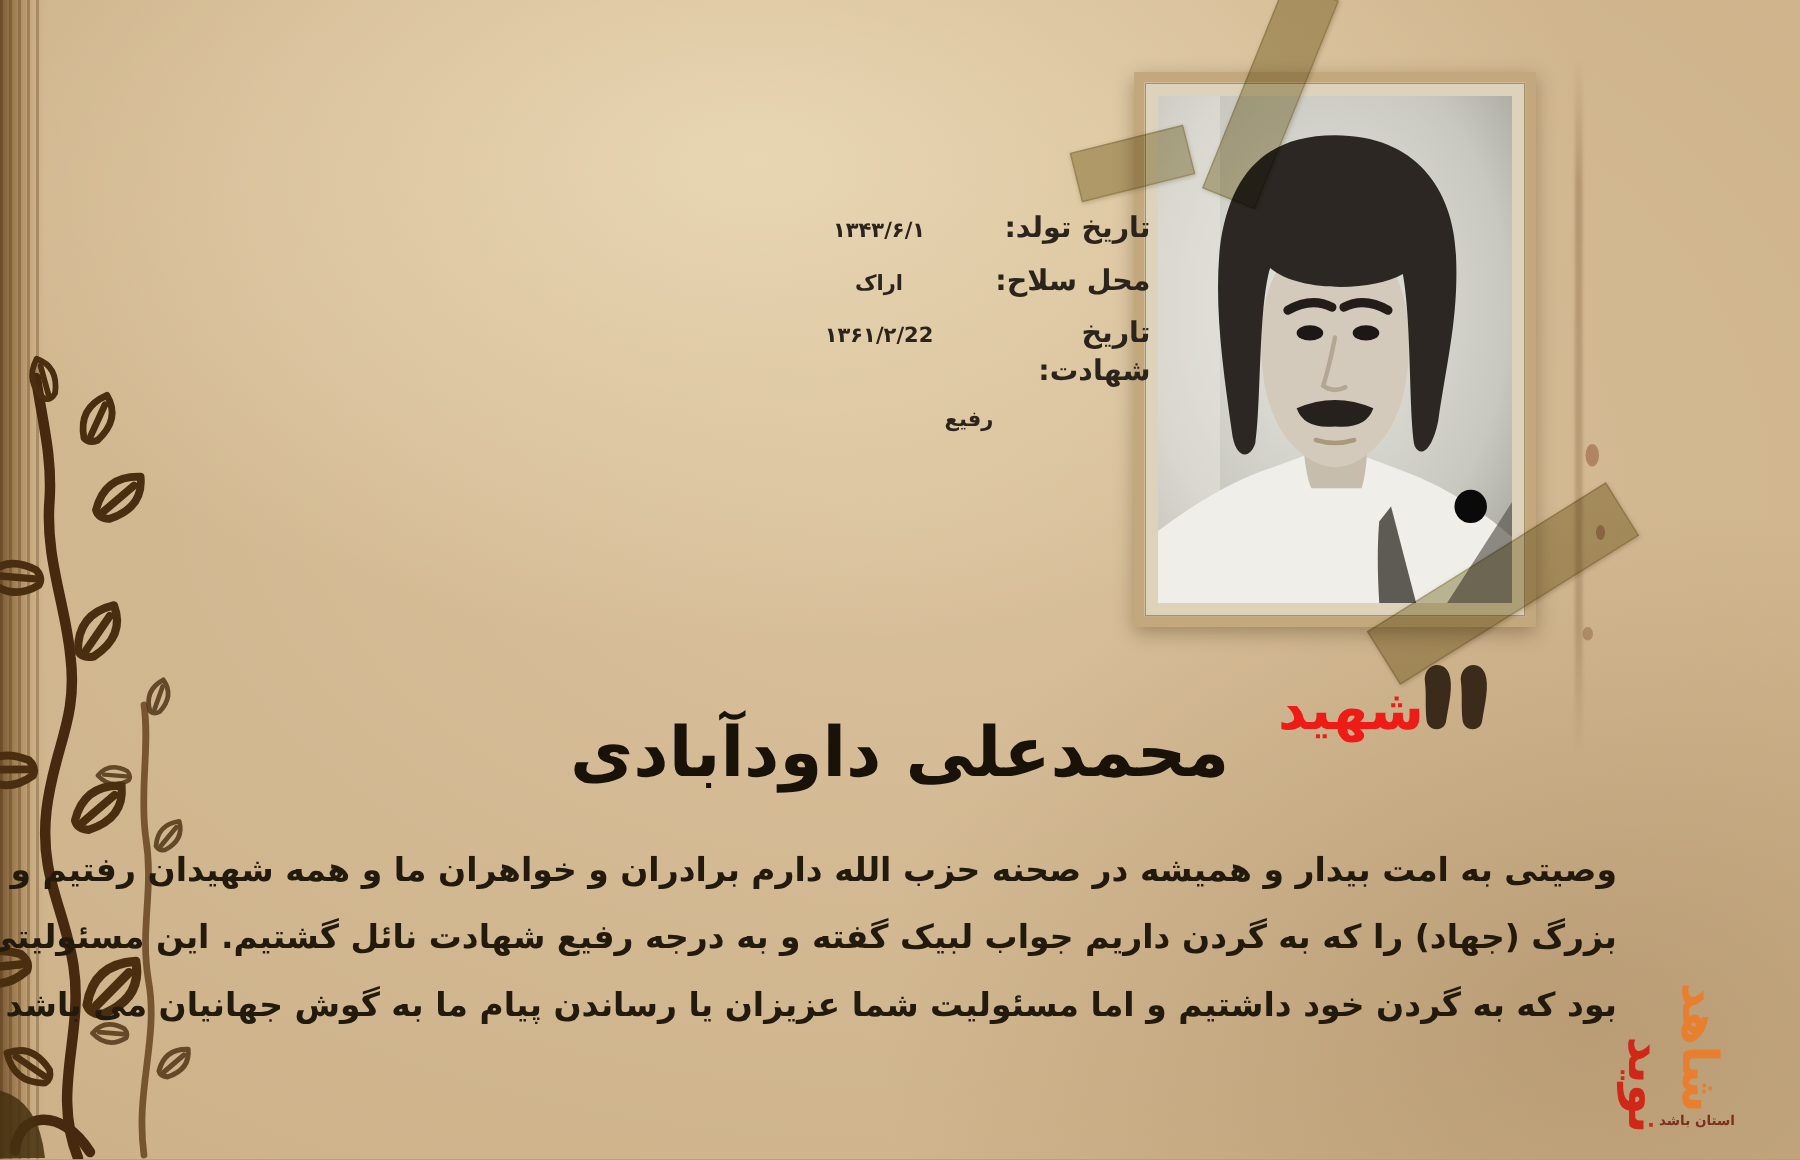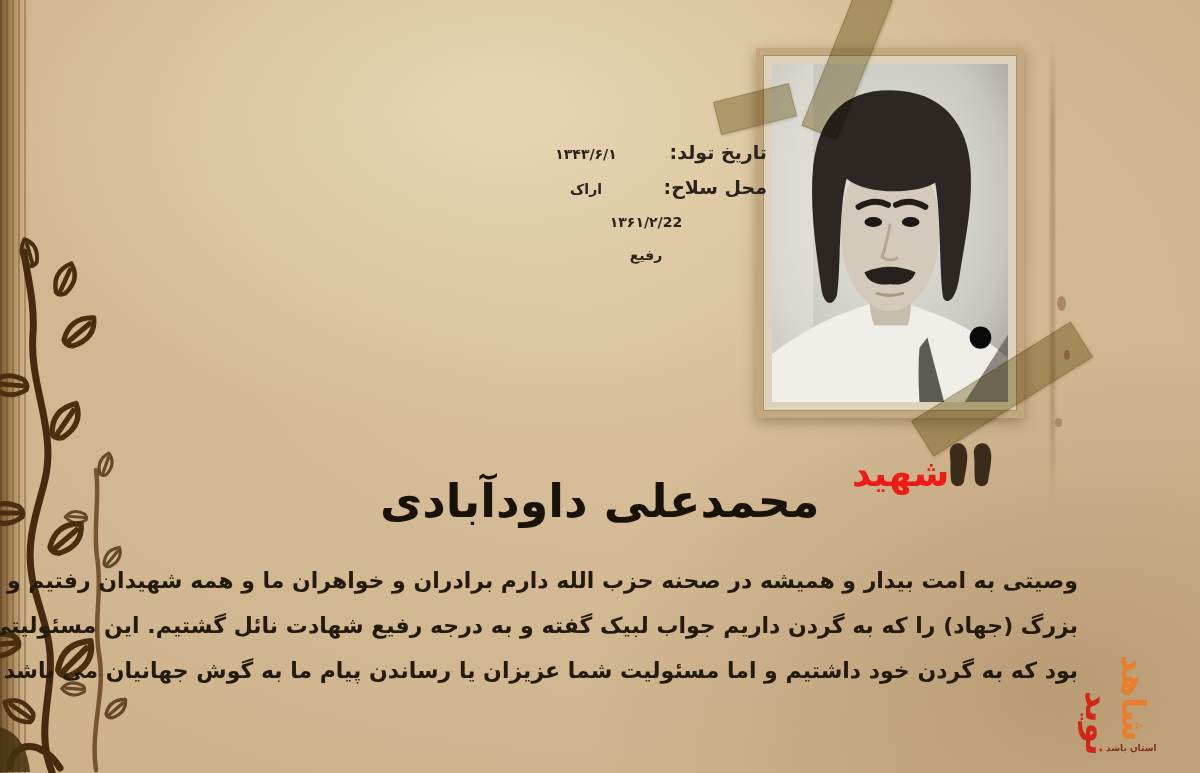--- a/index.html
+++ b/index.html
@@ -152,20 +152,21 @@
   <div class="info">
     <div class="info-row">
       <span class="info-label">تاریخ تولد:</span>
       <span class="info-value" dir="ltr">۱۳۴۳/۶/۱</span>
     </div>
     <div class="info-row">
       <span class="info-label">محل سلاح:</span>
       <span class="info-value">اراک</span>
     </div>
     <div class="info-row">
+      <span class="info-label">تاریخ شهادت:</span>
       <span class="info-value" dir="ltr">۱۳۶۱/۲/22</span>
     </div>
     <div class="info-row">
       <span class="info-value">رفیع</span>
     </div>
   </div>
 
   <span class="shahid">شهید</span>
   <svg class="quote-icon" viewBox="0 0 52 52" aria-hidden="true">
     <path d="M4 18 C 2 6 16 2 20 12 C 23 20 20 32 18 44 C 17 51 6 51 5 43 C 4 33 5 26 4 18 Z" fill="#3a2b1a"></path>

